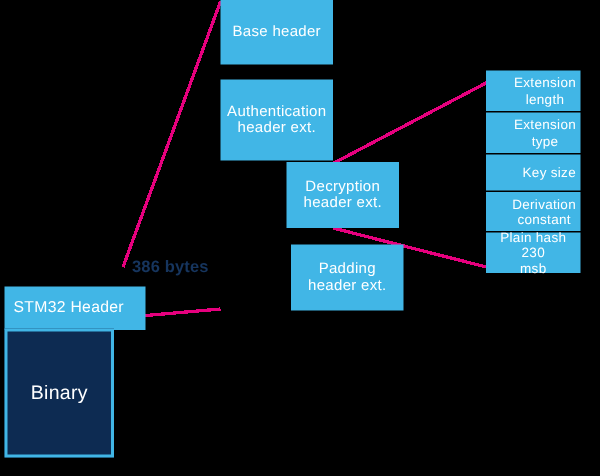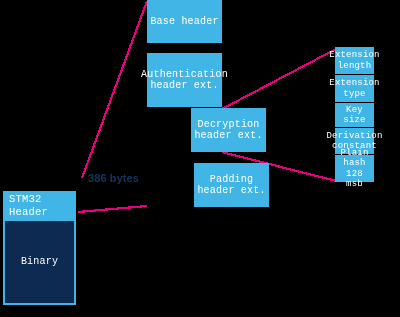--- a/index.html
+++ b/index.html
@@ -19,61 +19,61 @@
     position: absolute;
     box-sizing: border-box;
     background: #41b6e6;
     color: #ffffff;
     display: flex;
     align-items: center;
     justify-content: center;
     text-align: center;
     line-height: 1.15;
     letter-spacing: 0.2px;
-    font-family: Liberation Mono, monospace;
   }
   .box-label {
     display: block;
     padding: 0 3px;
     white-space: pre-line;
   }
   
   #stm32-header {
     left: 3px;
     top: 191px;
-    width: 73px;
+    width: 94px;
     height: 29px;
     font-size: 10.5px;
     justify-content: flex-start;
   }
   #stm32-header .box-label { padding-left: 6px; text-align: left; }
   #binary-box {
     left: 3px;
     top: 219px;
     width: 73px;
     height: 86px;
     background: #0d2b52;
     border: 2px solid #41b6e6;
-    font-size: 10px;
+    font-size: 13px;
   }
   
   .mid {
     left: 147px;
     width: 75px;
     font-size: 10px;
   }
   #base-header   { top: 0px;   height: 43px; }
   #auth-header   { top: 53px;  height: 54px; }
   #decrypt-header{ top: 108px; height: 44px; margin-left: 44px; }
   #padding-header{ top: 163px; height: 44px; margin-left: 47px; }
   
   .ext {
-    left: 335px;
-    width: 39px;
+    left: 324px;
+    width: 63px;
     font-size: 9px;
+    justify-content: flex-end;
   }
   #ext-length     { top: 47px;  height: 27px; }
   #ext-type       { top: 75px;  height: 27px; }
   #key-size       { top: 103px; height: 24px; }
   #deriv-constant { top: 128px; height: 26px; }
   #plain-hash     { top: 155px; height: 27px; }
 
   #bytes-label {
     position: absolute;
     left: 88px;
@@ -141,17 +141,17 @@
 type</span>
   </div>
   <div class="box ext" id="deriv-constant">
     <span class="box-label">Derivation
 constant</span>
   </div>
   <div class="box ext" id="key-size">
     <span class="box-label">Key size</span>
   </div>
   <div class="box ext" id="plain-hash">
-    <span class="box-label">Plain hash 128
+    <span class="box-label">Plain hash 230
 msb</span>
   </div>
 
 </div>
 
 </body></html>

